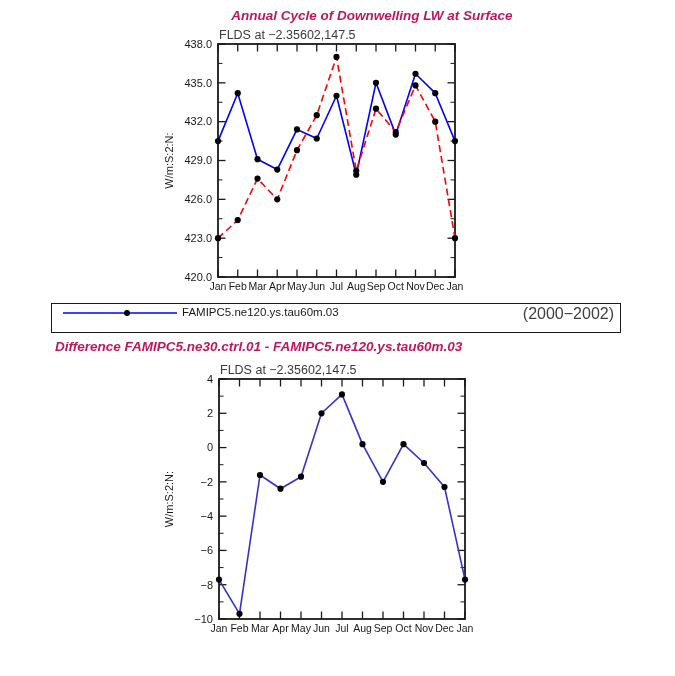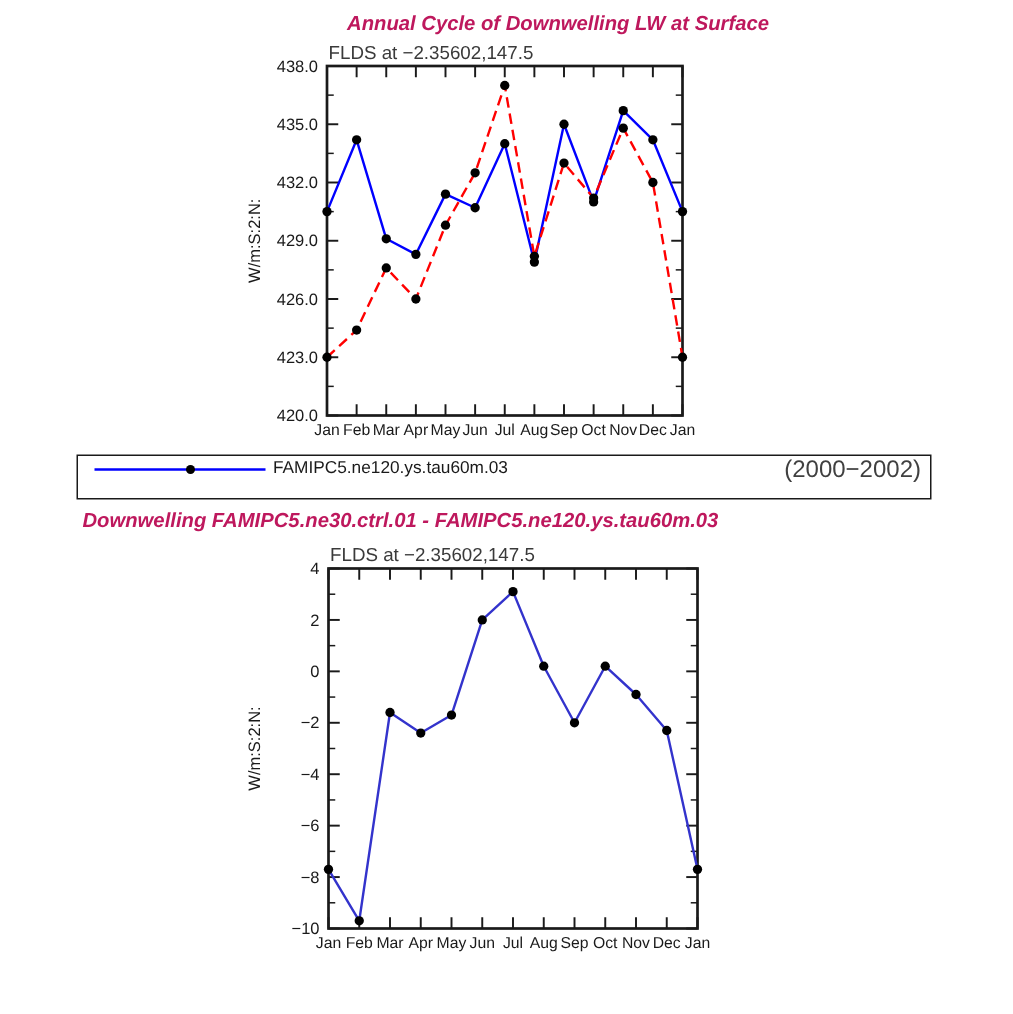--- a/index.html
+++ b/index.html
@@ -231,15 +231,15 @@
     <div class="legend-row">
       <svg class="legend-sample" width="118" height="10">
         <line id="ls1" x1="2" y1="5" x2="116" y2="5" stroke-width="1.6" stroke="#0000ff"></line>
         <circle id="lc1" cx="66" cy="5" r="3" fill="#000000"></circle>
       </svg>
       <span class="legend-label">FAMIPC5.ne120.ys.tau60m.03</span>
     </div>
     <div class="legend-note">(2000−2002)</div>
   </div>
 
-  <div class="title bottom-title">Downwelling FAMIPC5.ne30.ctrl.01 - FAMIPC5.ne120.ys.tau60m.03</div>
+  <div class="title bottom-title">Difference FAMIPC5.ne30.ctrl.01 - FAMIPC5.ne120.ys.tau60m.03</div>
 
 </div>
 
 </body></html>

